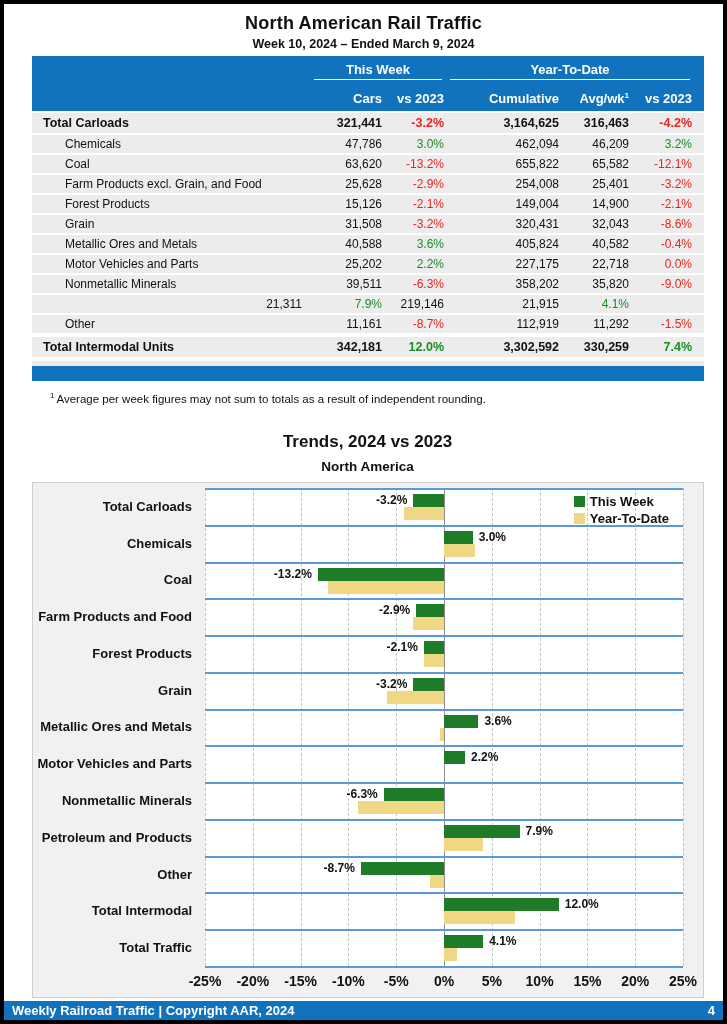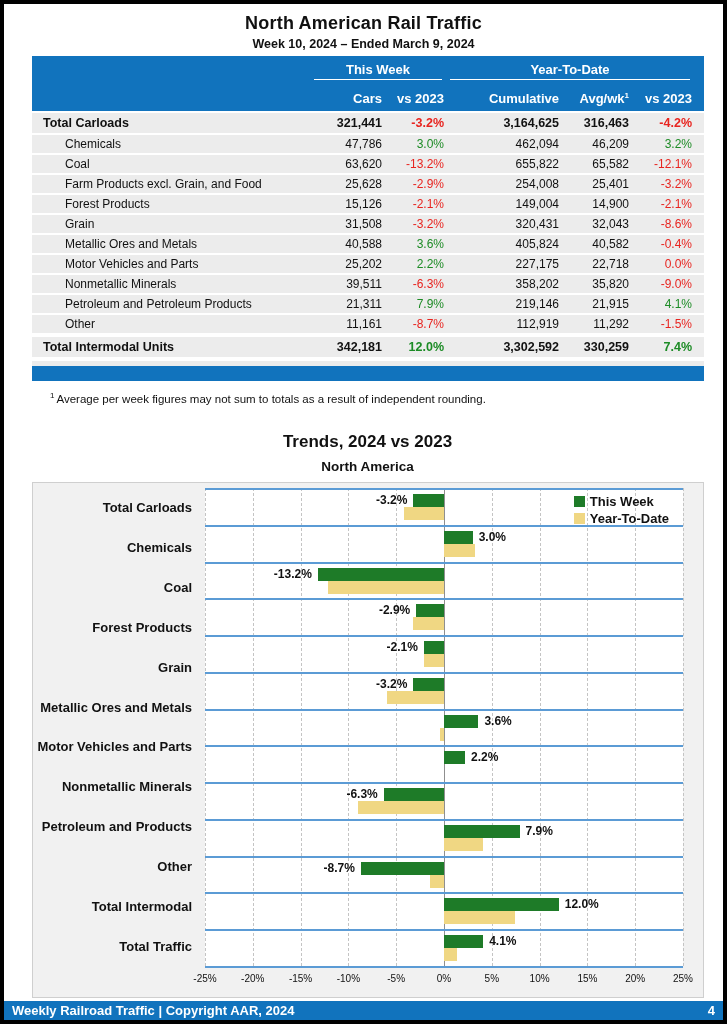--- a/index.html
+++ b/index.html
@@ -51,21 +51,21 @@
   .bar.green{top:4px;background:#1e7b28;}
   .bar.tan{top:17px;background:#f0d783;}
   .vlabel{position:absolute;top:3px;height:15px;line-height:15px;font-size:12px;font-weight:bold;white-space:nowrap;z-index:2;}
   .legend{position:absolute;top:3px;right:14px;z-index:3;}
   .legend-entry{display:flex;align-items:center;height:16px;margin-bottom:1px;}
   .legend-swatch{width:11px;height:11px;margin-right:5px;}
   .legend-swatch.green{background:#1e7b28;}
   .legend-swatch.tan{background:#f0d783;}
   .legend-text{font-size:13px;font-weight:bold;}
   .x-axis{position:absolute;left:172px;top:490px;width:478px;height:18px;}
-  .x-tick{position:absolute;transform:translateX(-50%);font-size:10px;font-weight:normal;white-space:nowrap;}
+  .x-tick{position:absolute;transform:translateX(-50%);font-size:14px;font-weight:bold;white-space:nowrap;}
   
   .footer-bar{position:absolute;left:0;bottom:0;width:719px;height:19px;background:#1173bd;color:#fff;
     display:flex;justify-content:space-between;align-items:center;padding:0 8px;box-sizing:border-box;}
   .footer-left{font-size:13px;font-weight:bold;}
   .footer-page{font-size:13px;font-weight:bold;}
 </style>
 </head>
 <body>
 
 <div class="page">
@@ -156,21 +156,20 @@
         </div>
         <div class="tgrid trow">
           <div class="cell label indent">Nonmetallic Minerals</div>
           <div class="cell num">39,511</div>
           <div class="cell pct pct-red">-6.3%</div>
           <div class="cell num">358,202</div>
           <div class="cell num">35,820</div>
           <div class="cell pct pct-red">-9.0%</div>
         </div>
         <div class="tgrid trow">
-          <div class="cell label indent">Petroleum and Petroleum Products</div>
           <div class="cell num">21,311</div>
           <div class="cell pct pct-green">7.9%</div>
           <div class="cell num">219,146</div>
           <div class="cell num">21,915</div>
           <div class="cell pct pct-green">4.1%</div>
         </div>
         <div class="tgrid trow">
           <div class="cell label indent">Other</div>
           <div class="cell num">11,161</div>
           <div class="cell pct pct-red">-8.7%</div>
@@ -204,20 +203,21 @@
   </div>
 
   <div class="chart-title">Trends, 2024 vs 2023</div>
   <div class="chart-subtitle">North America</div>
 
   <div class="chart-box">
     <div class="cat-col">
         <div class="cat-label">Total Carloads</div>
         <div class="cat-label">Chemicals</div>
         <div class="cat-label">Coal</div>
+        <div class="cat-label">Farm Products and Food</div>
         <div class="cat-label">Forest Products</div>
         <div class="cat-label">Grain</div>
         <div class="cat-label">Metallic Ores and Metals</div>
         <div class="cat-label">Motor Vehicles and Parts</div>
         <div class="cat-label">Nonmetallic Minerals</div>
         <div class="cat-label">Petroleum and Products</div>
         <div class="cat-label">Other</div>
         <div class="cat-label">Total Intermodal</div>
         <div class="cat-label">Total Traffic</div>
       </div>

